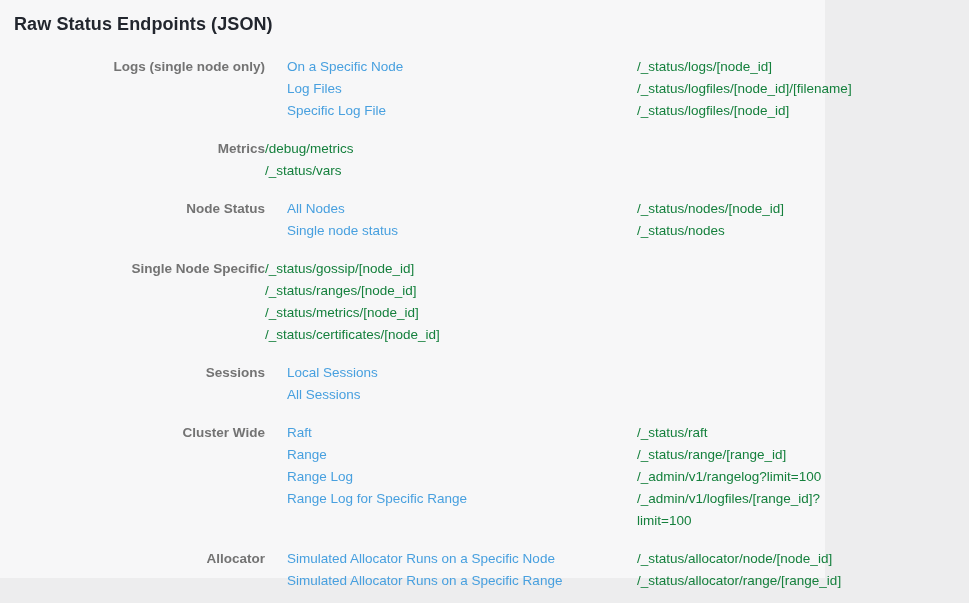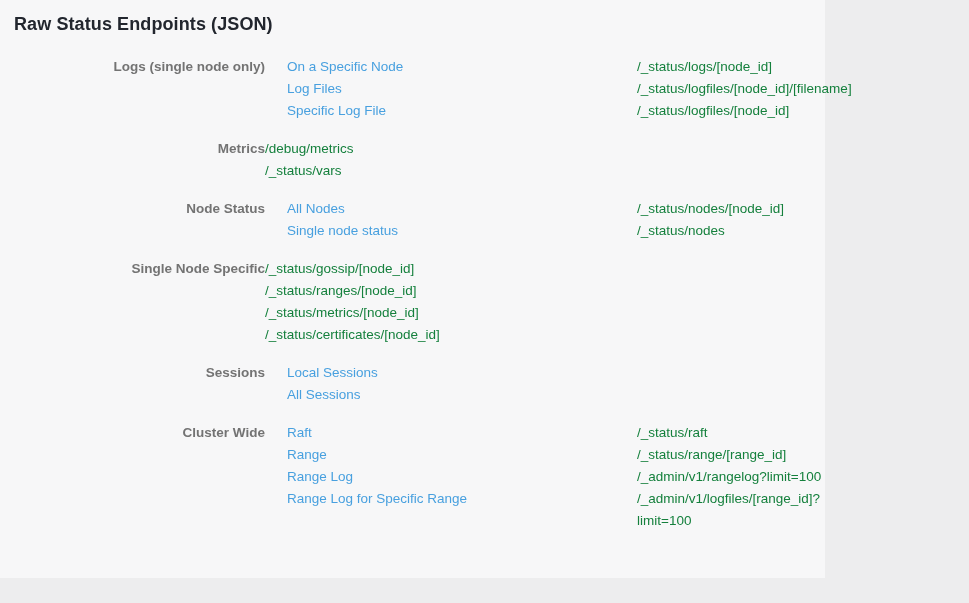--- a/index.html
+++ b/index.html
@@ -117,14 +117,25 @@
           <a href="#">Range Log</a>
           <a href="#">Range Log for Specific Range</a>
         </div>
         <div class="endpoints-col">
           <div>/_status/raft</div>
           <div>/_status/range/[range_id]</div>
           <div>/_admin/v1/rangelog?limit=100</div>
           <div>/_admin/v1/logfiles/[range_id]?limit=100</div>
         </div>
       </div>
+      <div class="section">
+        <div class="section-label">Allocator</div>
+        <div class="links-col">
+          <a href="#">Simulated Allocator Runs on a Specific Node</a>
+          <a href="#">Simulated Allocator Runs on a Specific Range</a>
+        </div>
+        <div class="endpoints-col">
+          <div>/_status/allocator/node/[node_id]</div>
+          <div>/_status/allocator/range/[range_id]</div>
+        </div>
+      </div>
     </div>
 </div>
 
 </body></html>

